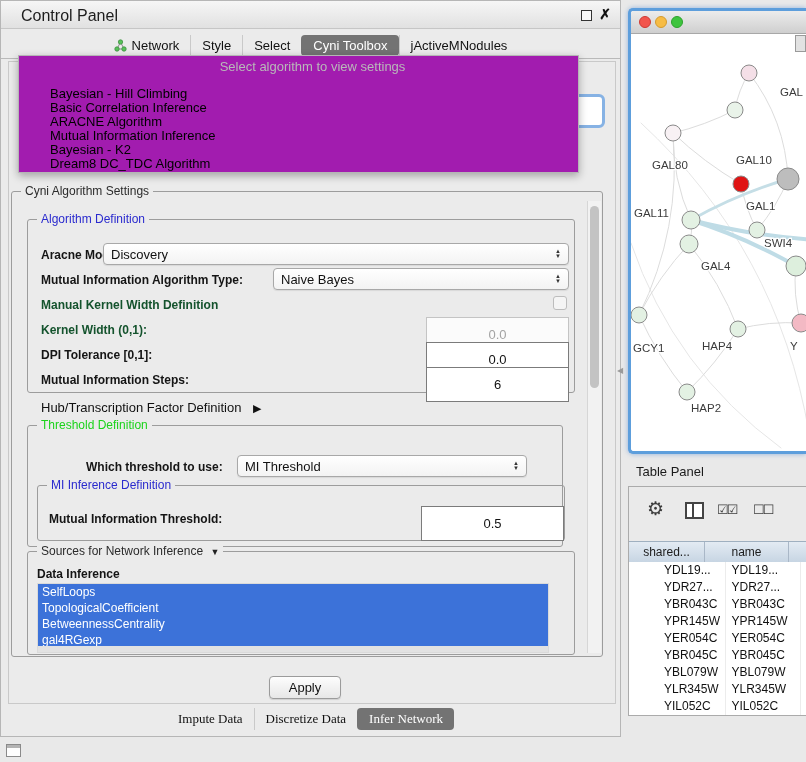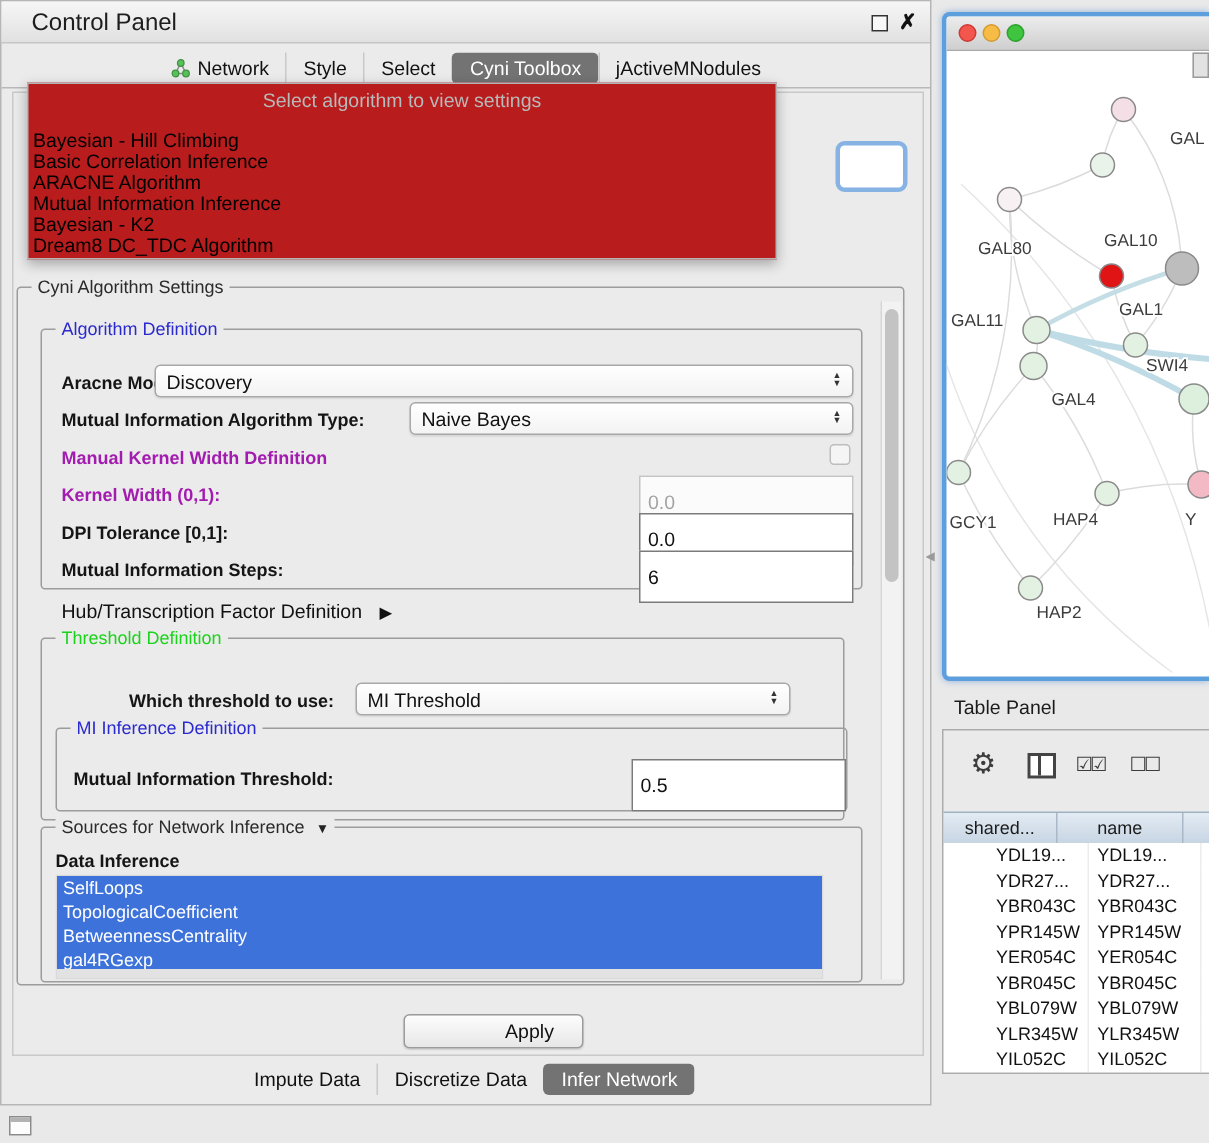--- a/index.html
+++ b/index.html
@@ -14,68 +14,68 @@
   .cp-float{position:absolute;right:28px;top:9px;width:9px;height:9px;border:1px solid #333;background:#f8f8f8;}
   .cp-close{position:absolute;right:9px;top:5px;font-size:14px;font-weight:bold;color:#111;cursor:default;}
 
   .cp-tabs{position:absolute;left:0;top:31px;right:0;height:26px;display:flex;justify-content:center;
            align-items:center;border-bottom:1px solid #b9b9b9;}
   .cp-tab{font-size:13px;color:#111;padding:3px 11px;display:flex;align-items:center;gap:5px;
           border-left:1px solid #c9c9c9;white-space:nowrap;}
   .cp-tab:first-child{border-left:none;}
   .cp-tab.active{background:#737373;color:#fff;border-radius:4px;border-left-color:transparent;}
   .cp-bottom-tabs{position:absolute;left:0;right:0;top:706px;height:24px;display:flex;
-                  justify-content:center;align-items:center;}
+                  justify-content:center;align-items:center;font-family:Liberation Serif, serif;}
 
   .tab-content{position:absolute;left:7px;top:60px;width:606px;height:641px;
                border:1px solid #c9c9c9;background:#ebebeb;}
 
   
-  .algo-popup{position:absolute;left:17px;top:54px;width:500px;height:118px;background:#b91c1c;
-              border:1px solid #b5b5b5;box-shadow:0 3px 8px rgba(0,0,0,.3);z-index:30;padding-top:3px;box-sizing:border-box;}
+  .algo-popup{position:absolute;left:17px;top:54px;width:561px;height:118px;background:#a21caf;
+              border:1px solid #b5b5b5;box-shadow:0 3px 8px rgba(0,0,0,.3);z-index:30;padding-top:3px;box-sizing:border-box;padding-left:28px;}
   .algo-ph{text-align:center;color:#b9b9b9;font-size:13px;height:16px;line-height:16px;margin-bottom:12px;}
   .algo-item{font-size:13px;height:14px;line-height:14px;padding-left:3px;color:#000;white-space:nowrap;}
   .algo-item.selected{font-weight:normal;}
   .combo-fragment{position:absolute;left:556px;top:93px;width:42px;height:28px;background:#fff;
                   border:3px solid #86b2e4;border-radius:6px;z-index:5;}
 
   
   .group{position:absolute;border:1px solid #9c9c9c;border-radius:3px;box-sizing:border-box;}
   .legend{position:absolute;top:-8px;left:9px;background:#ebebeb;padding:0 4px;font-size:12px;
           color:#2b2b2b;white-space:nowrap;line-height:15px;}
   .legend .lg-txt{padding:0;}
   .legend.blue{color:#2a2ace;}
   .legend.green{color:#1bd31b;}
 
   .blbl{position:absolute;font-size:12px;font-weight:bold;color:#151515;height:14px;line-height:14px;white-space:nowrap;}
-  .blbl.dis{color:#a21caf;}
+  .blbl.dis{color:#14532d;}
   .plain-lbl{position:absolute;font-size:13px;color:#111;white-space:nowrap;}
 
   .combo{position:absolute;height:22px;background:linear-gradient(#ffffff,#f3f3f3);
          border:1px solid #a8a8a8;border-radius:4px;display:flex;align-items:center;
          padding:0 7px;font-size:13px;color:#111;box-sizing:border-box;box-shadow:0 1px 1px rgba(0,0,0,.08);}
   .combo .arr{margin-left:auto;display:flex;flex-direction:column;align-items:center;
               font-size:6px;line-height:5px;color:#333;}
   .tfield{position:absolute;height:35px;border:1px solid #7b7b7b;background:#fff;font-size:13px;
-          text-align:left;padding:0 5px;box-sizing:border-box;font-family:"Liberation Sans",sans-serif;color:#111;}
+          text-align:center;padding:0 5px;box-sizing:border-box;font-family:"Liberation Sans",sans-serif;color:#111;}
   .tfield.dis{border-color:#c4c4c4;color:#a3a3a3;background:#fbfbfb;}
   .cbox{position:absolute;width:14px;height:14px;border:1px solid #bdbdbd;background:#f5f5f5;border-radius:3px;box-sizing:border-box;}
 
   .attr-list{position:absolute;left:36px;top:582px;width:512px;height:70px;background:#fff;
              border:1px solid #dadada;overflow:hidden;box-sizing:border-box;}
   .attr-item{height:16px;line-height:16px;background:#3c72d9;color:#fff;font-size:12px;padding-left:4px;white-space:nowrap;}
   .attr-hscroll{position:absolute;left:0;right:0;bottom:0;height:6px;background:#e2e2e2;}
 
   .vscroll{position:absolute;left:586px;top:200px;width:13px;height:452px;background:#f2f2f2;
            border-left:1px solid #d6d6d6;}
   .vthumb{position:absolute;left:2px;top:5px;width:9px;height:182px;background:#c3c3c3;border-radius:5px;}
 
   .apply-btn{position:absolute;left:268px;top:675px;width:70px;height:21px;border:1px solid #9b9b9b;
              border-radius:4px;background:linear-gradient(#fdfdfd,#e7e7e7);font-size:13px;
-             display:flex;align-items:center;justify-content:center;box-shadow:0 1px 1px rgba(0,0,0,.12);padding-left:48px;}
+             display:flex;align-items:center;justify-content:center;box-shadow:0 1px 1px rgba(0,0,0,.12);}
 
   .hub-arrow{font-size:11px;margin-left:8px;}
   .src-arrow{font-size:9px;margin-left:4px;color:#222;}
 
   
   .net-win{position:absolute;left:628px;top:8px;width:178px;height:446px;background:#fff;
            border:3px solid #5d9edc;border-right:none;border-radius:5px 0 0 5px;
            box-shadow:0 0 5px rgba(70,130,210,.55);box-sizing:border-box;overflow:hidden;}
   .net-titlebar{position:absolute;left:0;top:0;right:0;height:22px;
                 background:linear-gradient(#ececec,#cfcfcf);border-bottom:1px solid #a8a8a8;}

